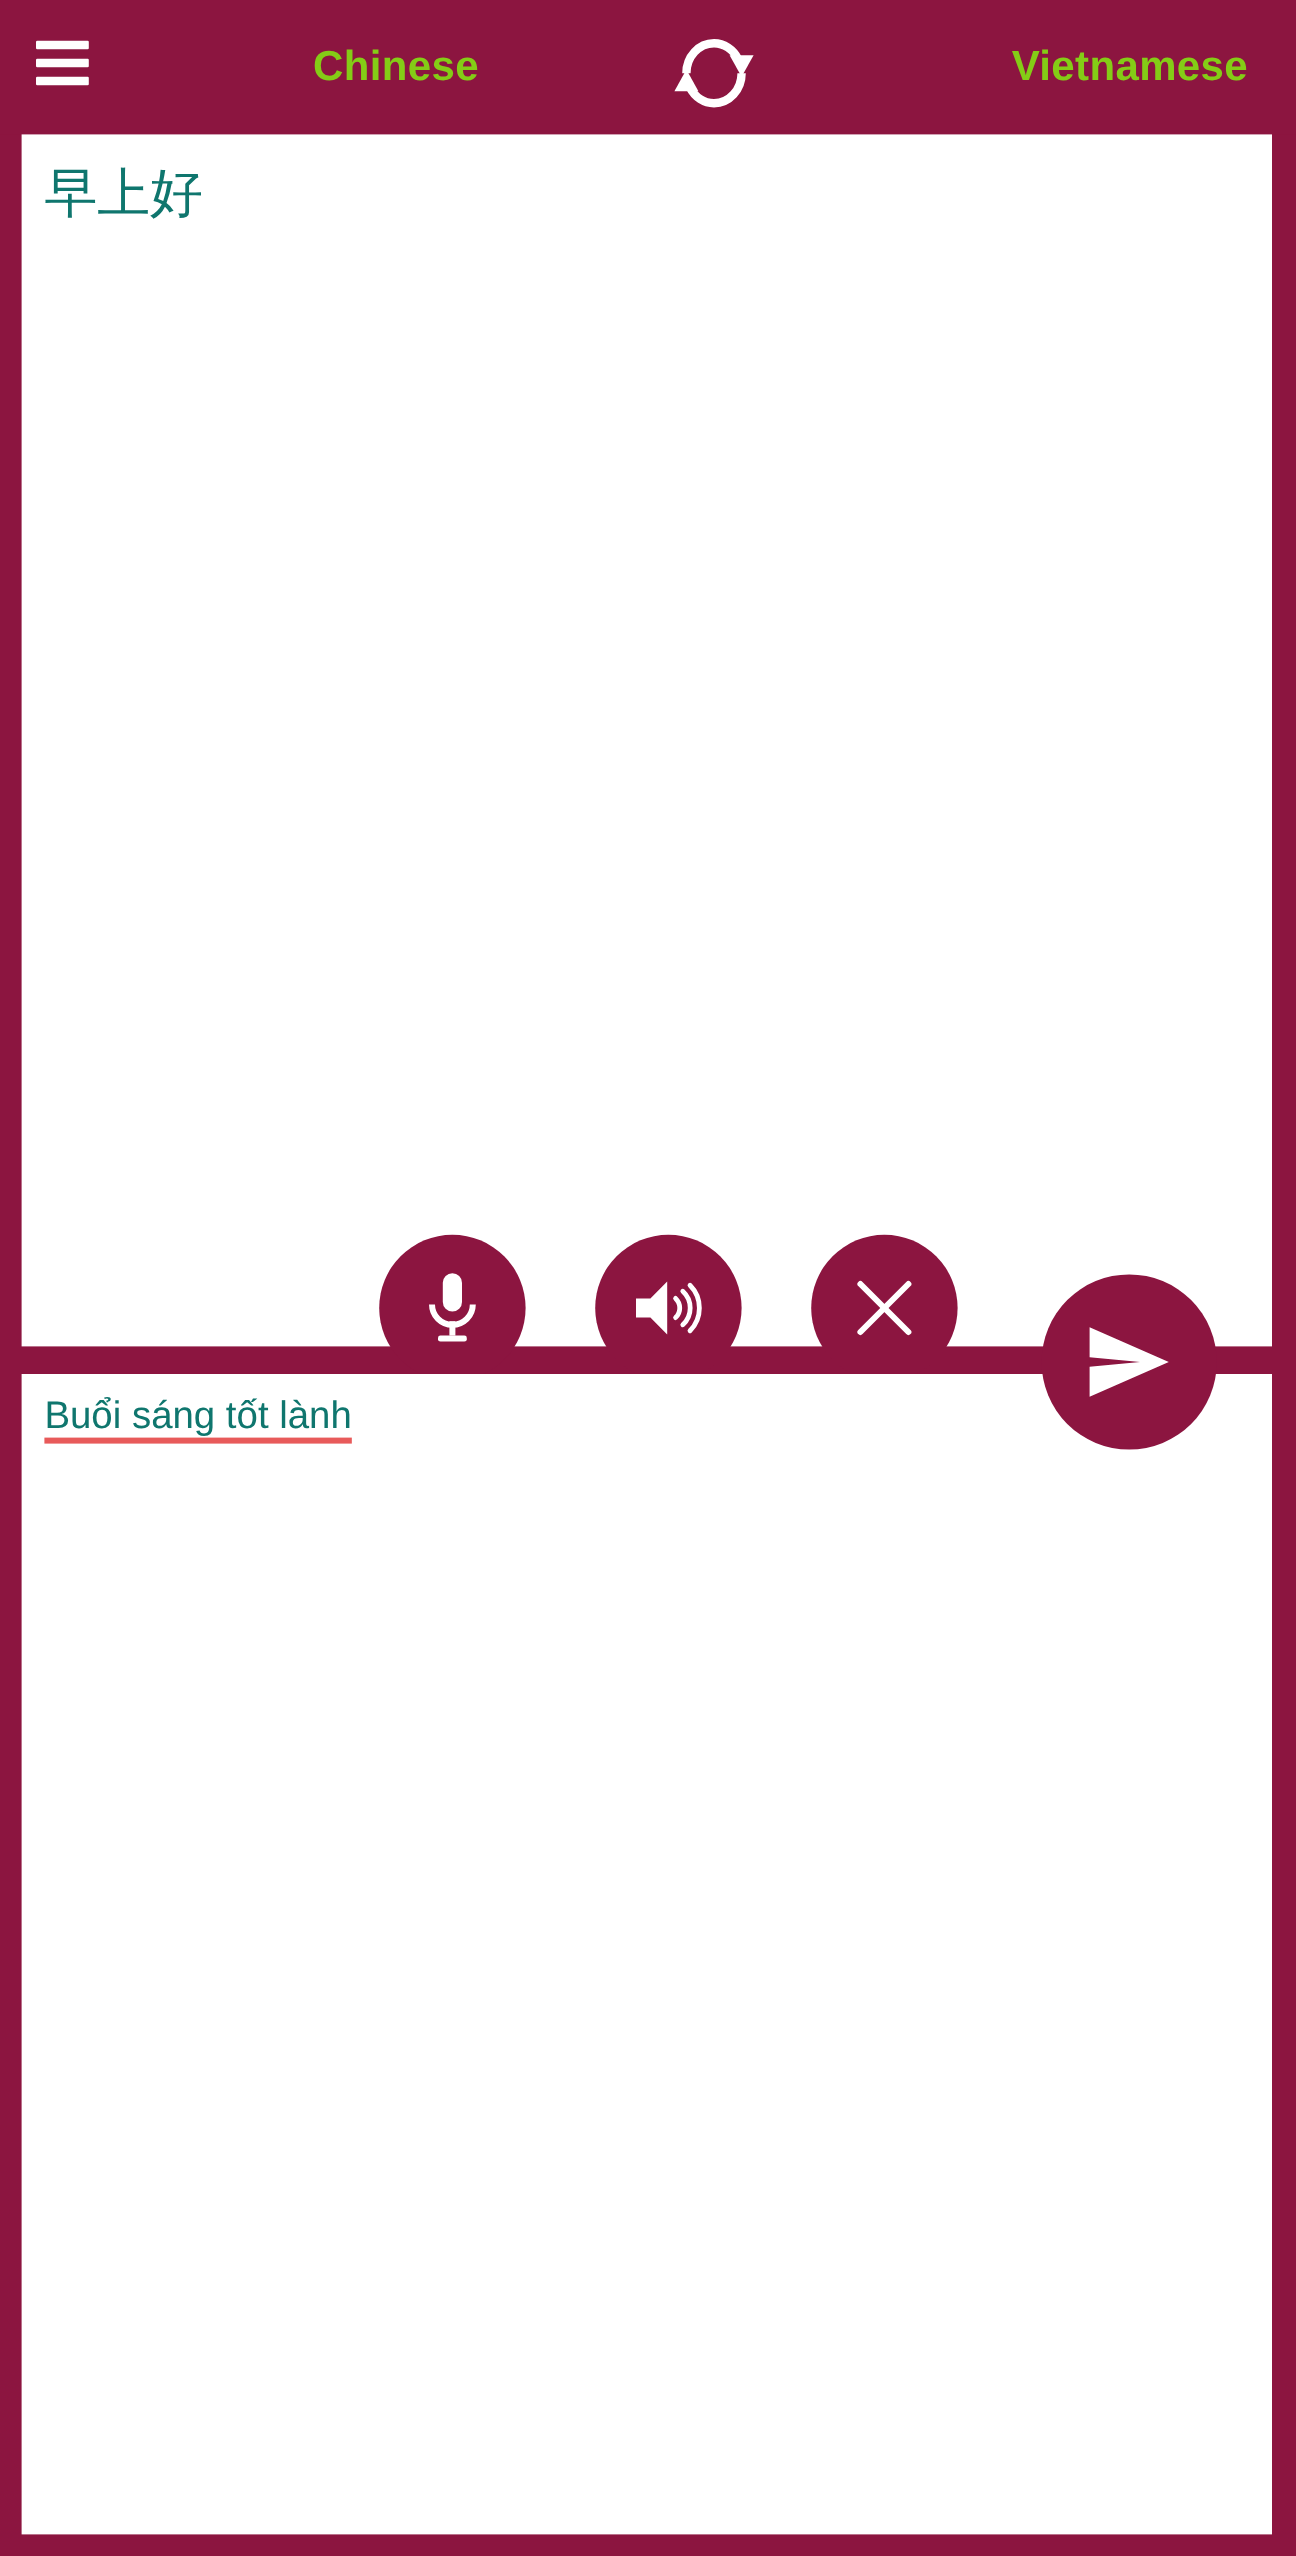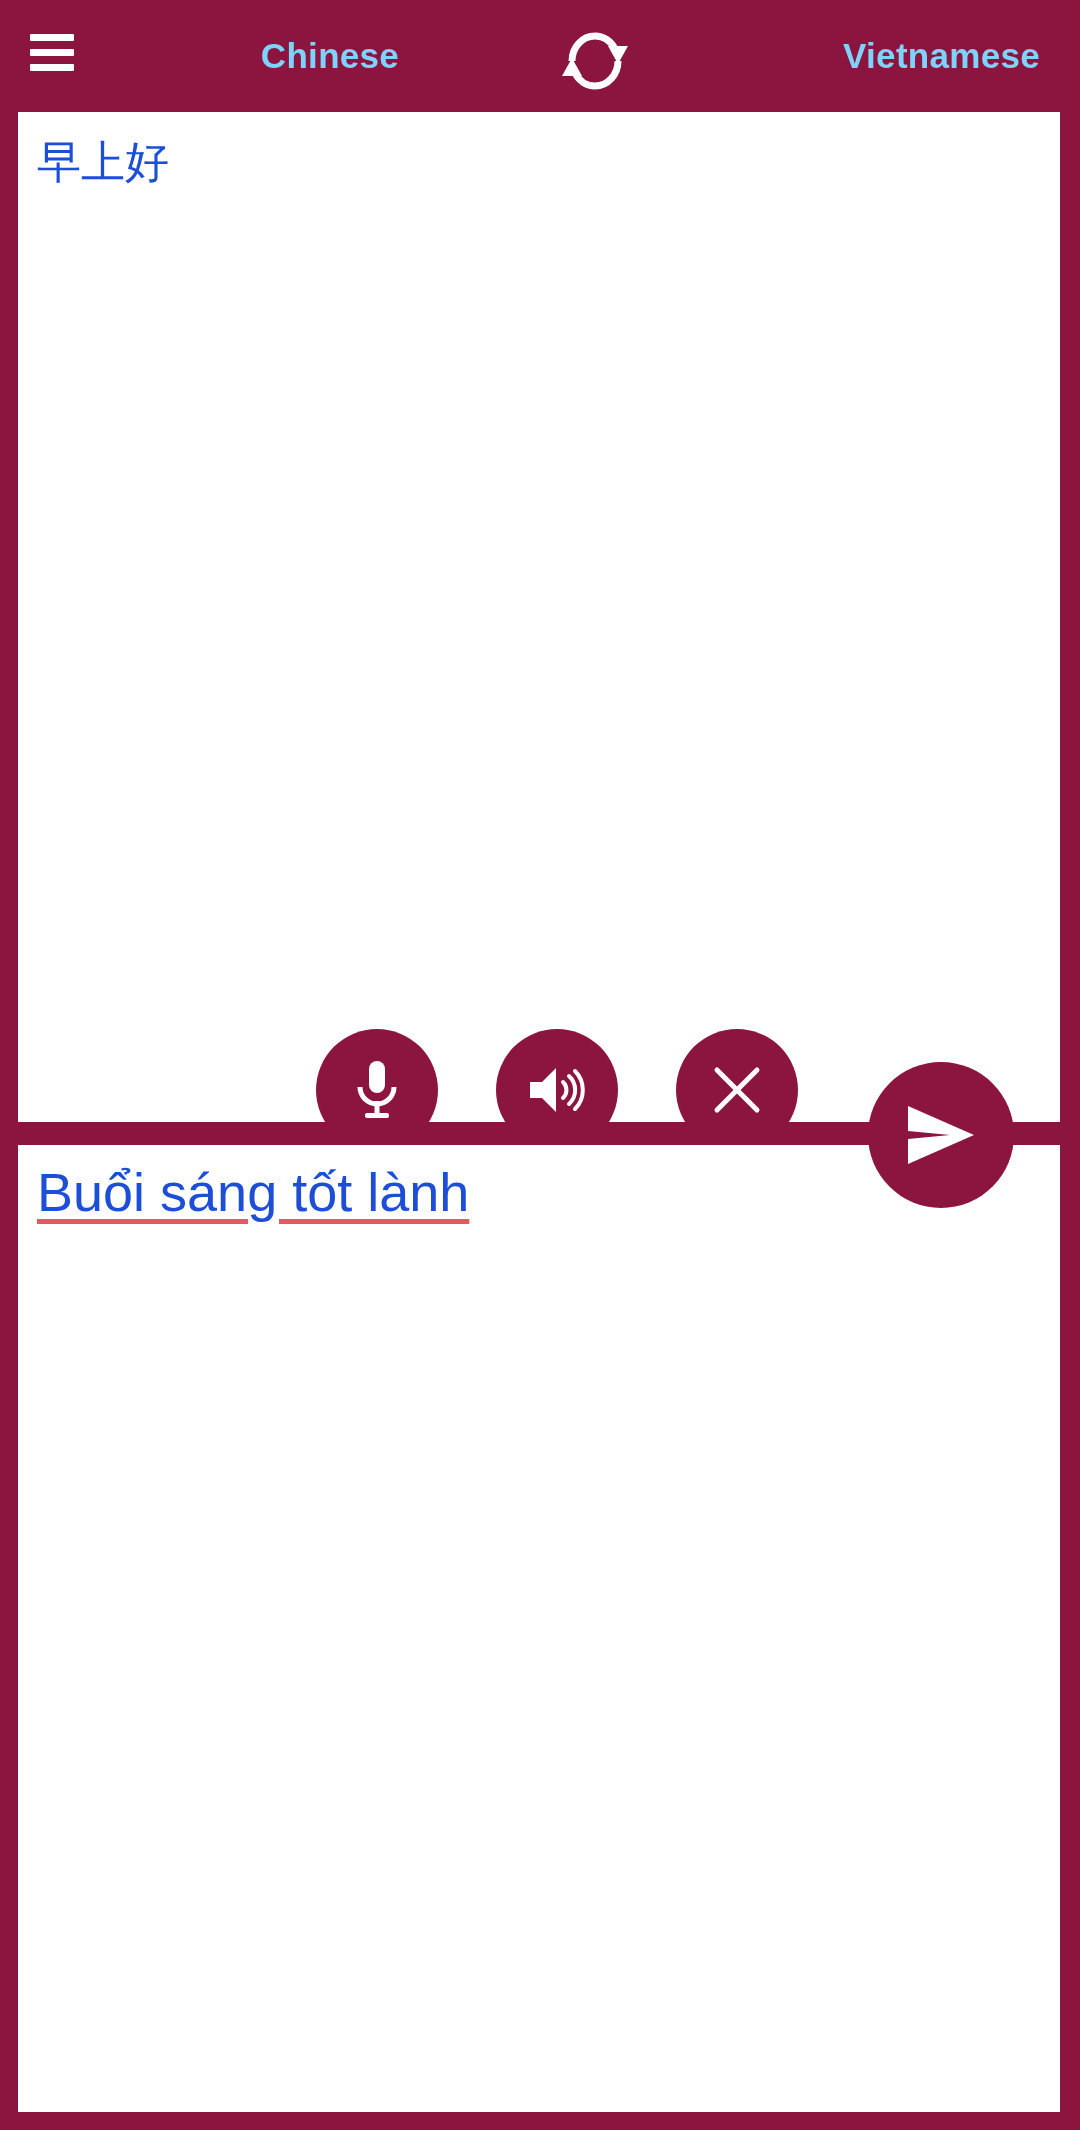--- a/index.html
+++ b/index.html
@@ -38,21 +38,21 @@
     width: 44px;
     height: 7px;
     background: #ffffff;
     border-radius: 1px;
   }
   .lang-label {
     position: absolute;
     top: 0;
     height: 112px;
     line-height: 112px;
-    color: #7dd3fc;
+    color: #84cc16;
     font-size: 35px;
     font-weight: bold;
     letter-spacing: 0.3px;
     cursor: pointer;
     white-space: nowrap;
   }
   #lang-source { left: 180px; width: 300px; text-align: center; }
   #lang-target { left: 620px; width: 420px; text-align: right; }
 
   #swap-button {
@@ -69,29 +69,29 @@
     width: 1042px;
     background: #ffffff;
   }
   #source-panel { top: 112px; height: 1010px; }
   #target-panel { top: 1145px; height: 967px; }
 
   .panel-text {
     position: absolute;
     left: 19px;
     right: 20px;
-    color: #1d4ed8;
+    color: #0f766e;
     font-size: 42px;
     line-height: 1.25;
     word-wrap: break-word;
   }
   #source-text { top: 22px; font-size: 44px; }
   #target-text {
     top: 14px;
-    font-size: 54px;
+    font-size: 32px;
     text-decoration: underline;
     text-decoration-color: #e85a5a;
     text-decoration-thickness: 5px;
     text-underline-offset: 8px;
   }
 
   
   .circle-btn {
     position: absolute;
     border-radius: 50%;

